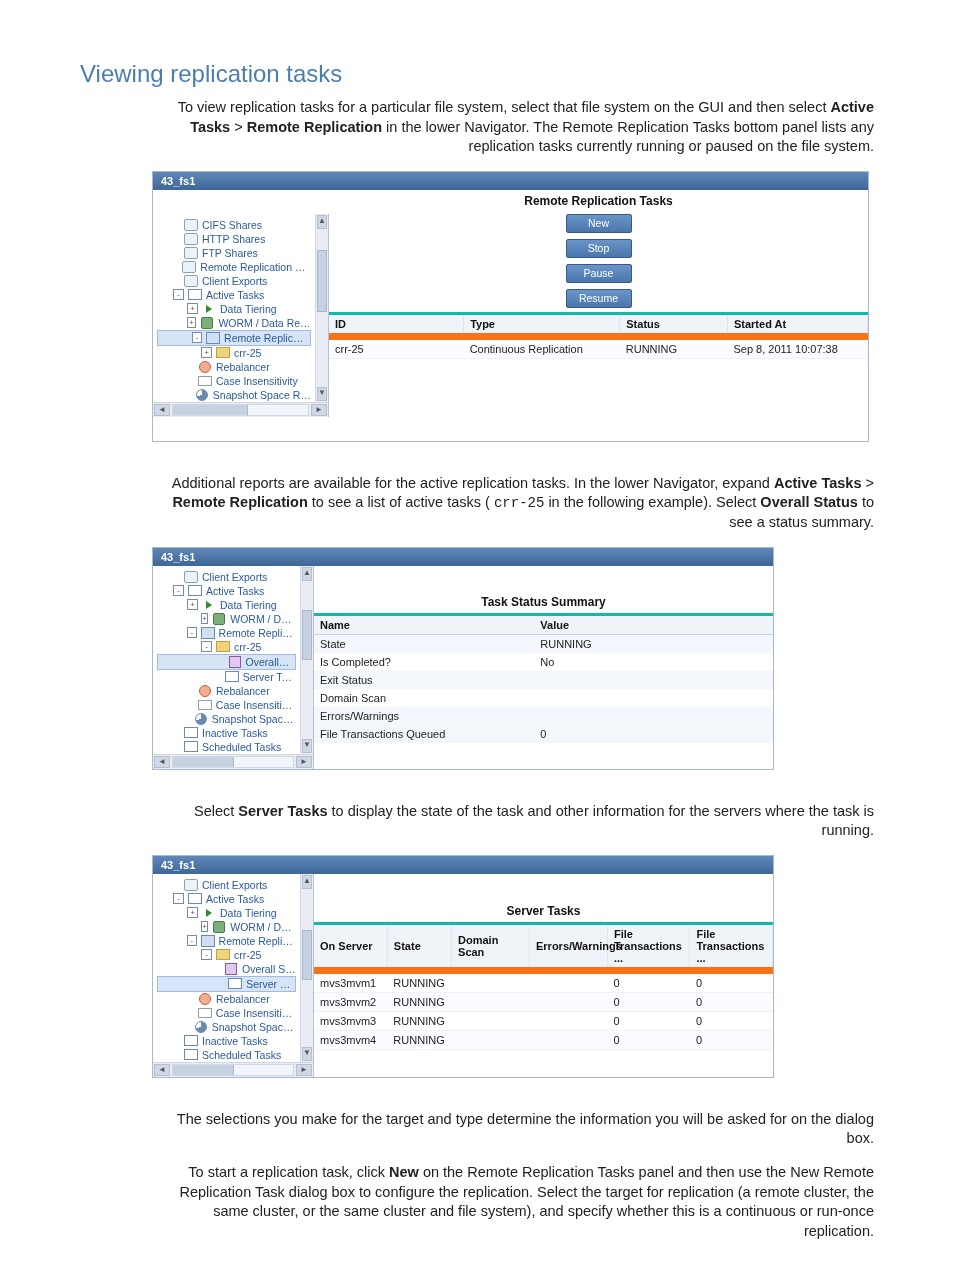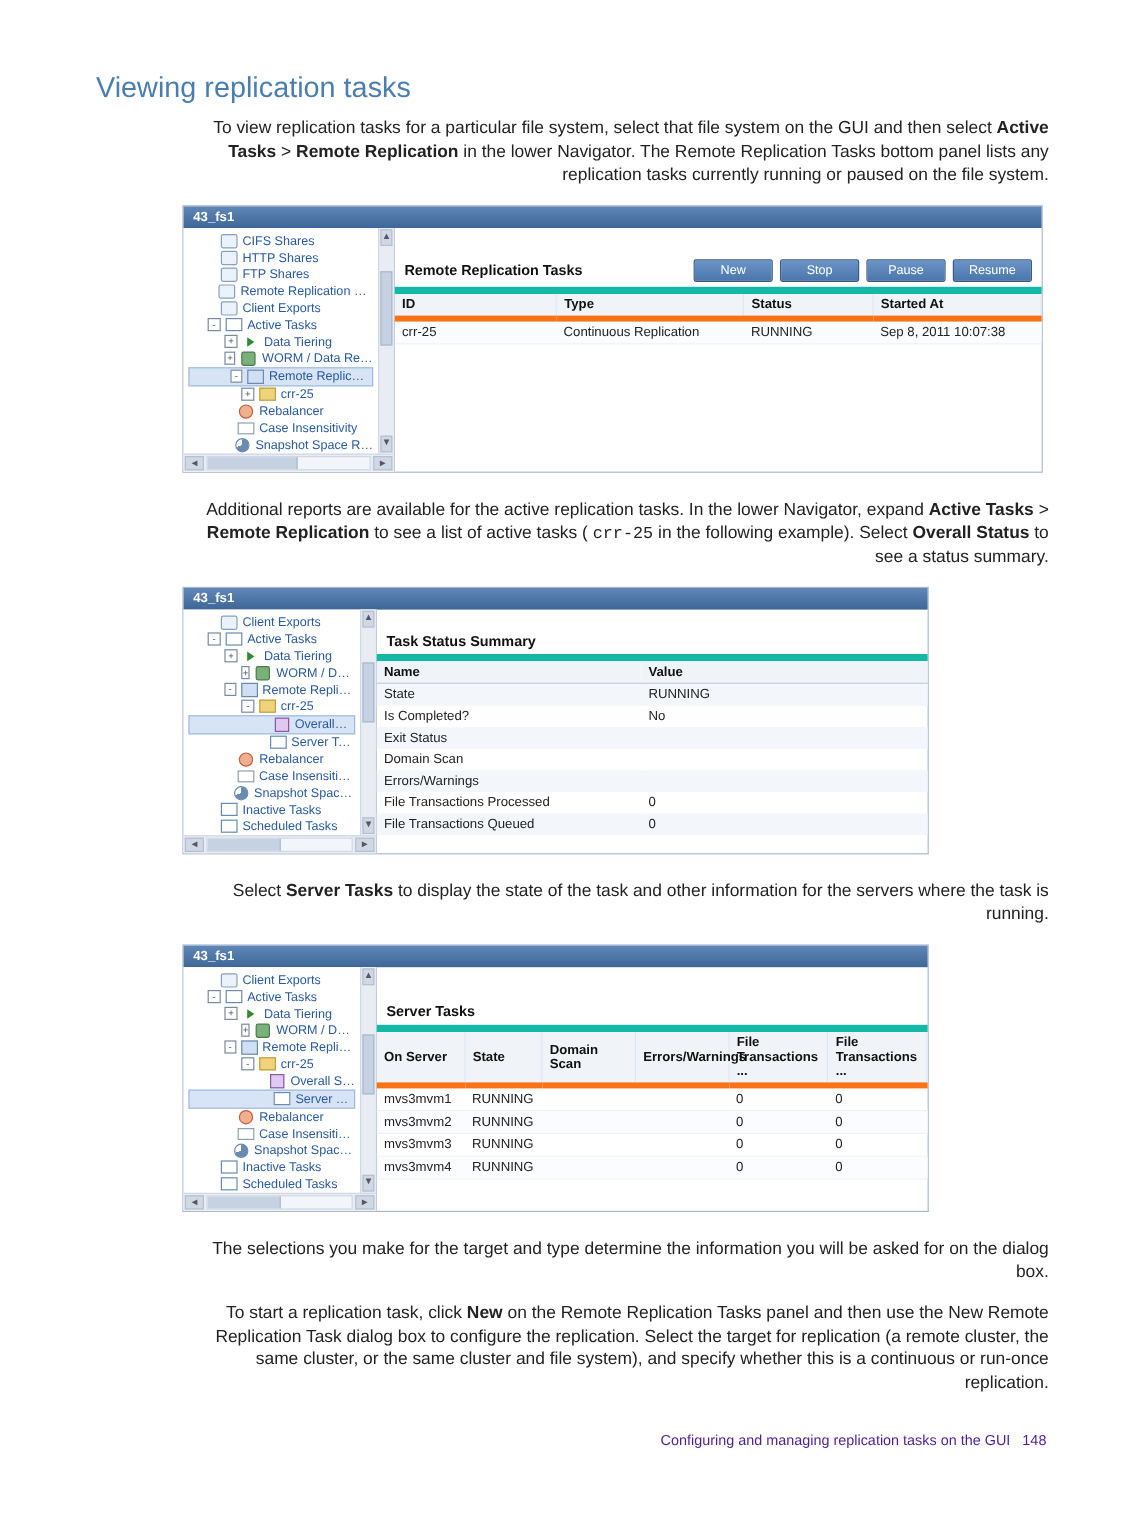--- a/index.html
+++ b/index.html
@@ -24,21 +24,21 @@
     line-height: 1.35;
     margin: 0 0 14px 0;
     padding-left: 72px;
     text-align: right;
   }
   .body-text strong { font-weight: 700; }
   code.inline { font-family: "Courier New", monospace; font-size: 14px; }
 
   
   .shot {
-    margin: 6px 0 22px 72px;
+    margin: 6px 0 32px 72px;
     border: 1px solid #a9b9cf;
     background: #fff;
     font-family: Tahoma, Verdana, sans-serif;
     font-size: 11px;
     color: #222;
   }
   .shot-title {
     background: linear-gradient(#5f87b7, #3e6798);
     color: #fff;
     padding: 3px 8px;
@@ -98,33 +98,33 @@
   .vscroll .arr { height:12px; background:#d0d8e4; border:1px solid #b4c0d0; margin:1px; font-size:8px; text-align:center; line-height:10px; color:#556; }
   .vscroll .thumb { flex:0 0 auto; margin:1px; background:#c6d2e2; border:1px solid #a8b8cc; }
   .hscroll { height:14px; background:#e9edf3; border-top:1px solid #cfd8e4; display:flex; }
   .hscroll .arr { width:14px; background:#d0d8e4; border:1px solid #b4c0d0; margin:1px; font-size:8px; text-align:center; line-height:10px; color:#556; }
   .hscroll .track { flex:1 1 auto; margin:1px; background:#f2f5f9; border:1px solid #d0d8e4; position:relative; }
   .hscroll .thumb { height:100%; background:#c6d2e2; border-right:1px solid #a8b8cc; }
 
   
   .pane-hdr {
     display:flex; align-items:center; padding:4px 8px 4px 8px;
-    border-bottom:6px solid #14b8a6; gap:6px;
+    border-bottom:3px solid #14b8a6; gap:6px;flex-direction:column;
   }
   .pane-hdr .ttl { font-weight:bold; font-size:12px; color:#111; flex:1 1 auto; }
   .btn {
     background: linear-gradient(#6b95c7, #4a76ac);
     border:1px solid #3a5a86; color:#fff; font-size:10.5px;
     padding:2px 10px 3px 10px; border-radius:2px; min-width:44px; text-align:center;
   }
 
   
   table.grid { width:100%; border-collapse:collapse; table-layout:fixed; }
   table.grid th {
-    background:#f0f3f8; border-bottom:5px solid #f97316; border-right:1px solid #e1e7f0;
+    background:#f0f3f8; border-bottom:7px solid #f97316; border-right:1px solid #e1e7f0;
     text-align:left; font-size:11px; font-weight:bold; padding:3px 6px; color:#111;
   }
   table.grid td {
     padding:3px 6px; font-size:11px; border-bottom:1px solid #eef2f8;
     overflow:hidden; text-overflow:ellipsis; white-space:nowrap;
   }
   table.grid tr.hl td { background:#fafcff; }
   .pane-body { min-height:126px; }
 
   
@@ -463,24 +463,20 @@
                 <td></td>
               </tr>
               <tr>
                 <td>Domain Scan</td>
                 <td></td>
               </tr>
               <tr class="alt">
                 <td>Errors/Warnings</td>
                 <td></td>
               </tr>
-              <tr>
-                <td>File Transactions Processed</td>
-                <td>0</td>
-              </tr>
               <tr class="alt">
                 <td>File Transactions Queued</td>
                 <td>0</td>
               </tr>
             </tbody>
         </table>
       </div>
     </div>
   </div>
 

